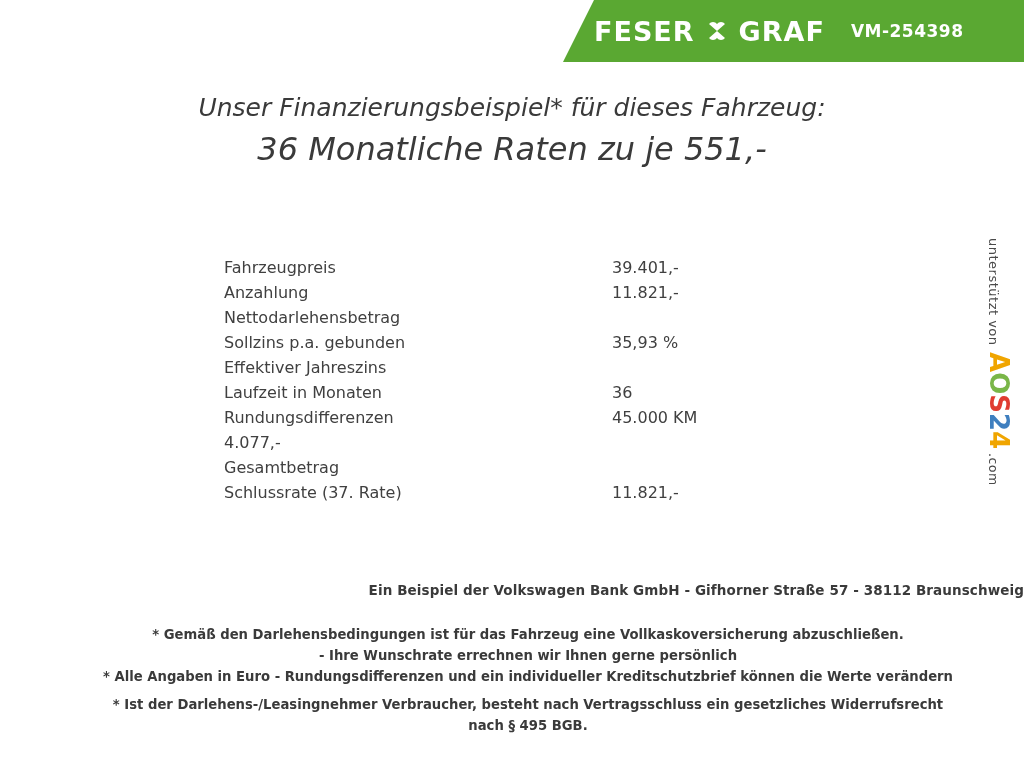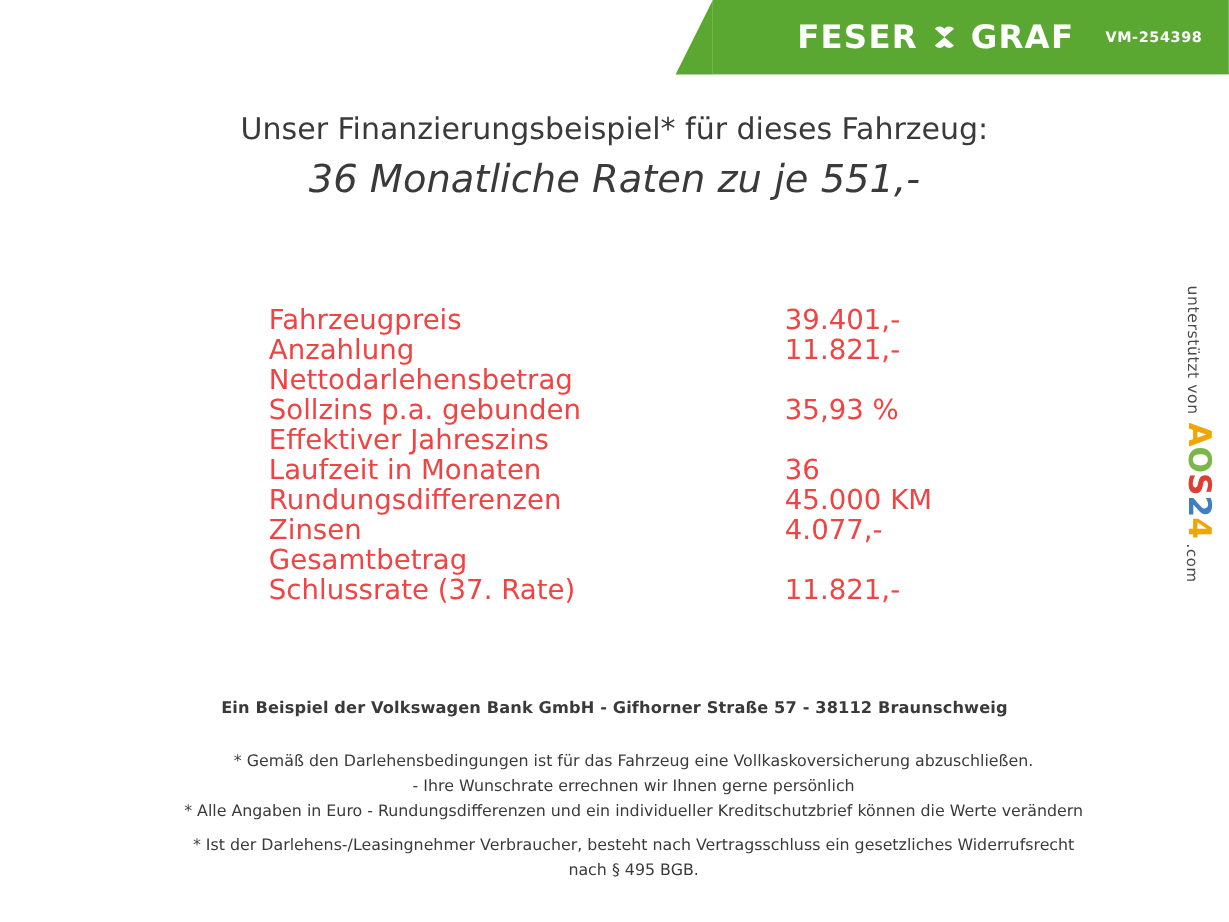--- a/index.html
+++ b/index.html
@@ -19,21 +19,20 @@
   
   .header-banner {
     position: absolute;
     top: 0;
     right: 0;
     height: 62px;
     width: 430px;
     background: #5aa832;
     display: flex;
     align-items: center;
-    justify-content: flex-end;
     padding-right: 22px;
     box-sizing: border-box;
   }
   
   .header-banner::before {
     content: "";
     position: absolute;
     left: -31px;
     top: 0;
     width: 0;
@@ -56,63 +55,63 @@
   }
   .clover-icon {
     display: inline-block;
     width: 24px;
     height: 24px;
     position: relative;
   }
   .clover-icon svg { display:block; }
   .vm-code {
     color: #ffffff;
-    font-size: 12px;
+    font-size: 17px;
     font-weight: bold;
     margin-left: 16px;
     letter-spacing: 0.5px;
   }
 
   
   .title-block {
     position: absolute;
     top: 92px;
     left: 0;
     width: 1024px;
     text-align: center;
   }
   .title-line1 {
     font-size: 25px;
     color: #3a3a3a;
     font-weight: normal;
     margin: 0;
     line-height: 1.25;
+    font-style: italic;
   }
   .title-line2 {
     font-size: 32px;
     color: #3a3a3a;
     font-weight: normal;
     margin: 6px 0 0 0;
     line-height: 1.25;
     font-style: italic;
   }
 
   
   .details {
     position: absolute;
     top: 255px;
     left: 224px;
     width: 520px;
   }
   .detail-row {
     display: flex;
-    font-size: 23px;
+    font-size: 16px;
     line-height: 25px;
-    color: #ef4444;
-    gap: 42px;
+    color: #404040;
   }
   .detail-label {
     width: 388px;
     flex: 0 0 388px;
     white-space: nowrap;
   }
   .detail-value {
     flex: 1 1 auto;
     white-space: nowrap;
   }
@@ -124,25 +123,26 @@
     top: 582px;
     width: 1024px;
     text-align: center;
     color: #3a3a3a;
   }
   .footer-bank {
     font-size: 13.5px;
     font-weight: bold;
     margin: 0;
     letter-spacing: 0.1px;
+    text-align: right;
   }
   .footer-notes {
     margin-top: 26px;
     font-size: 13.2px;
-    font-weight: normal;
+    font-weight: bold;
     line-height: 21px;
     margin-left: 32px;
   }
   .footer-notes p { margin: 0; }
   .footer-notes .spacer { height: 7px; }
 
   
   .sponsor {
     position: absolute;
     right: 10px;
@@ -231,21 +231,20 @@
     <span class="detail-label">Laufzeit in Monaten</span>
     <span class="detail-value">36</span>
   </div>
 
   <div class="detail-row">
     <span class="detail-label">Rundungsdifferenzen</span>
     <span class="detail-value">45.000 KM</span>
   </div>
 
   <div class="detail-row">
-    <span class="detail-label">Zinsen</span>
     <span class="detail-value">4.077,-</span>
   </div>
 
   <div class="detail-row">
     <span class="detail-label">Gesamtbetrag</span>
   </div>
 
   <div class="detail-row">
     <span class="detail-label">Schlussrate (37. Rate)</span>
     <span class="detail-value">11.821,-</span>

